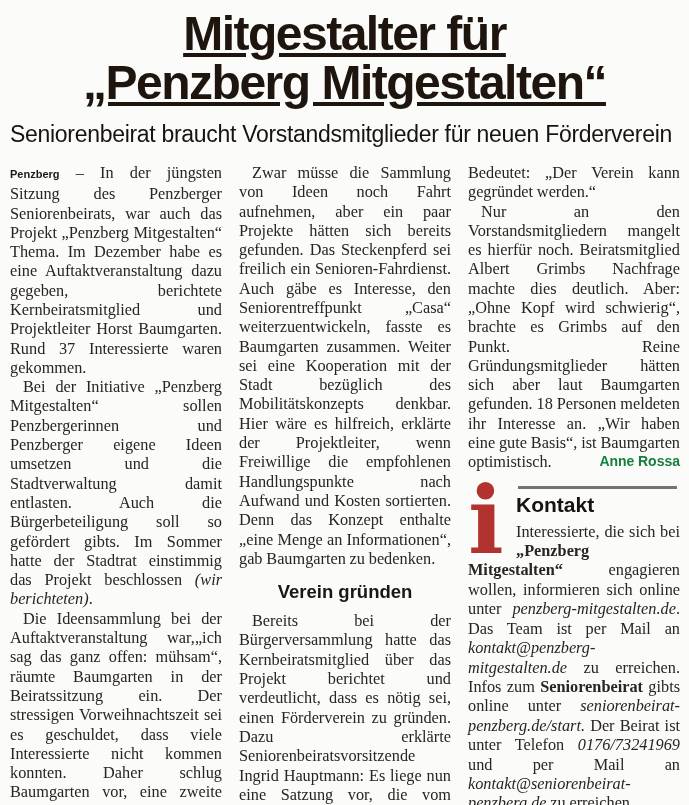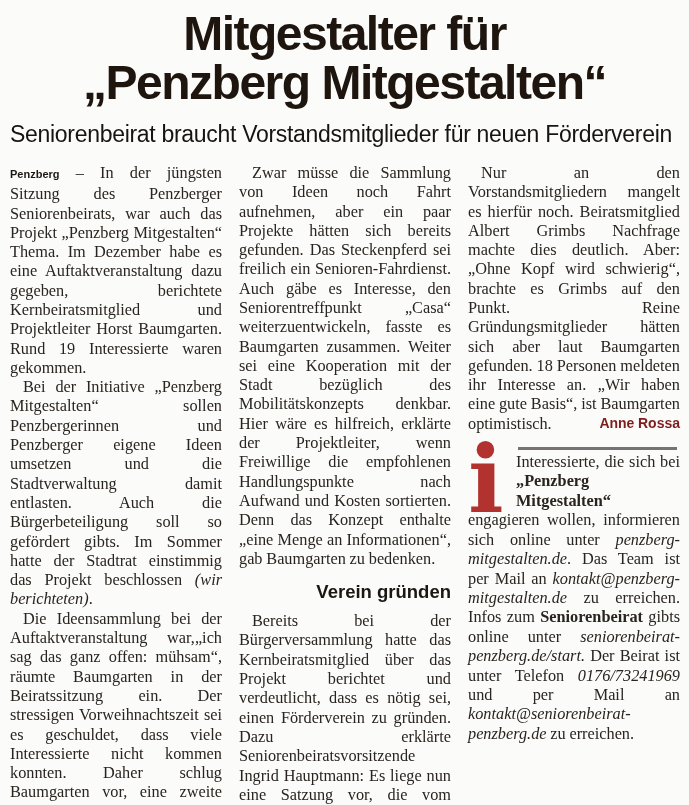--- a/index.html
+++ b/index.html
@@ -16,20 +16,21 @@
   
   .headline {
     font-family: "Liberation Sans", sans-serif;
     font-weight: 700;
     font-size: 48px;
     line-height: 1.02;
     letter-spacing: -1.5px;
     text-align: center;
     color: #1e150e;
     margin: 6px 0 0 0;
+    text-decoration: underline;
   }
   .headline .hl-line { display: block; }
   .subhead {
     font-family: "Liberation Sans", sans-serif;
     font-weight: 400;
     font-size: 23px;
     letter-spacing: -0.3px;
     color: #171310;
     margin: 13px 0 0 0;
   }
@@ -57,30 +58,30 @@
     font-weight: 700;
     font-size: 11px;
     color: #1e1813;
   }
   .seg-i { font-style: italic; }
   .seg-b { font-weight: 700; }
   .crosshead {
     font-family: "Liberation Sans", sans-serif;
     font-weight: 700;
     font-size: 18.5px;
-    text-align: right;
+    text-align: center;
     color: #1c1713;
     margin: 13px 0 8px 0;
   }
   .byline {
     float: right;
     font-family: "Liberation Sans", sans-serif;
     font-weight: 700;
     font-size: 14px;
-    color: #7f1d1d;
+    color: #15803d;
     line-height: 19.3px;
   }
   
   .kontakt { margin-top: 14px; }
   .kontakt-rule-top {
     border-top: 3px solid #757473;
     margin: 0 3px 0 50px;
   }
   .kontakt-flow { margin-top: 2px; }
   .info-glyph {
@@ -121,41 +122,43 @@
   <h1 class="headline">
     <span class="hl-line">Mitgestalter für</span>
     <span class="hl-line">„Penzberg Mitgestalten“</span>
   </h1>
 
   <div class="subhead">Seniorenbeirat braucht Vorstandsmitglieder für neuen Förderverein</div>
 
   <div class="cols">
 
     <div class="col">
-      <p class="para"><span class="seg-lead">Penzberg</span><span> – In der jüngsten Sitzung des Penzberger Seniorenbeirats, war auch das Projekt „Penzberg Mitgestalten“ Thema. Im Dezember habe es eine Auftaktveranstaltung dazu gegeben, berichtete Kernbeiratsmitglied und Projektleiter Horst Baumgarten. Rund 19 Interessierte waren gekommen.</span></p>
+      <p class="para"><span class="seg-lead">Penzberg</span><span> – In der jüngsten Sitzung des Penzberger Seniorenbeirats, war auch das Projekt „Penzberg Mitgestalten“ Thema. Im Dezember habe es eine Auftaktveranstaltung dazu gegeben, berichtete Kernbeiratsmitglied und Projektleiter Horst Baumgarten. Rund 37 Interessierte waren gekommen.</span></p>
       <p class="para indent"><span>Bei der Initiative „Penzberg Mitgestalten“ sollen Penzbergerinnen und Penzberger eigene Ideen umsetzen und die Stadtverwaltung damit entlasten. Auch die Bürgerbeteiligung soll so gefördert gibts. Im Sommer hatte der Stadtrat einstimmig das Projekt beschlossen </span><span class="seg-i">(wir berichteten)</span><span>.</span></p>
       <p class="para indent"><span>Die Ideensammlung bei der Auftaktveranstaltung war,„ich sag das ganz offen: mühsam“, räumte Baumgarten in der Beiratssitzung ein. Der stressigen Vorweihnachtszeit sei es geschuldet, dass viele Interessierte nicht kommen konnten. Daher schlug Baumgarten vor, eine zweite Auftaktveranstaltung im Januar abzuhalten. Mit der Hoffnung, dass hier mehr Interessierte Zeit hätten.</span></p>
     </div>
 
     <div class="col">
       <p class="para indent"><span>Zwar müsse die Sammlung von Ideen noch Fahrt aufnehmen, aber ein paar Projekte hätten sich bereits gefunden. Das Steckenpferd sei freilich ein Senioren-Fahrdienst. Auch gäbe es Interesse, den Seniorentreffpunkt „Casa“ weiterzuentwickeln, fasste es Baumgarten zusammen. Weiter sei eine Kooperation mit der Stadt bezüglich des Mobilitätskonzepts denkbar. Hier wäre es hilfreich, erklärte der Projektleiter, wenn Freiwillige die empfohlenen Handlungspunkte nach Aufwand und Kosten sortierten. Denn das Konzept enthalte „eine Menge an Informationen“, gab Baumgarten zu bedenken.</span></p>
       <h2 class="crosshead">Verein gründen</h2>
       <p class="para indent"><span>Bereits bei der Bürgerversammlung hatte das Kernbeiratsmitglied über das Projekt berichtet und verdeutlicht, dass es nötig sei, einen Förderverein zu gründen. Dazu erklärte Seniorenbeiratsvorsitzende Ingrid Hauptmann: Es liege nun eine Satzung vor, die vom Finanzamt geprüft wurde.</span></p>
     </div>
 
     <div class="col">
+      <p class="para"><span>Bedeutet: „Der Verein kann gegründet werden.“</span></p>
       <p class="para indent">
         <span><span>Nur an den Vorstandsmitgliedern mangelt es hierfür noch. Beiratsmitglied Albert Grimbs Nachfrage machte dies deutlich. Aber: „Ohne Kopf wird schwierig“, brachte es Grimbs auf den Punkt. Reine Gründungsmitglieder hätten sich aber laut Baumgarten gefunden. 18 Personen meldeten ihr Interesse an. „Wir haben eine gute Basis“, ist Baumgarten optimistisch.</span></span>
         <span class="byline">Anne Rossa</span>
       </p>
 
       <div class="kontakt">
         <div class="kontakt-rule-top"></div>
         <div class="kontakt-flow">
           <span class="info-glyph">i</span>
+          <h3 class="kontakt-title">Kontakt</h3>
           <p class="kontakt-body"><span>Interessierte, die sich bei </span><span class="seg-b">„Penzberg Mitgestalten“</span><span> engagieren wollen, informieren sich online unter </span><span class="seg-i">penzberg-mitgestalten.de</span><span>. Das Team ist per Mail an </span><span class="seg-i">kontakt@penzberg-mitgestalten.de</span><span> zu erreichen. Infos zum </span><span class="seg-b">Seniorenbeirat</span><span> gibts online unter </span><span class="seg-i">seniorenbeirat-penzberg.de/start.</span><span> Der Beirat ist unter Telefon </span><span class="seg-i">0176/73241969</span><span> und per Mail an </span><span class="seg-i">kontakt@seniorenbeirat-penzberg.de</span><span> zu erreichen.</span></p>
         </div>
 
       </div>
     </div>
 
   </div>
 </div>
 
 </body></html>

